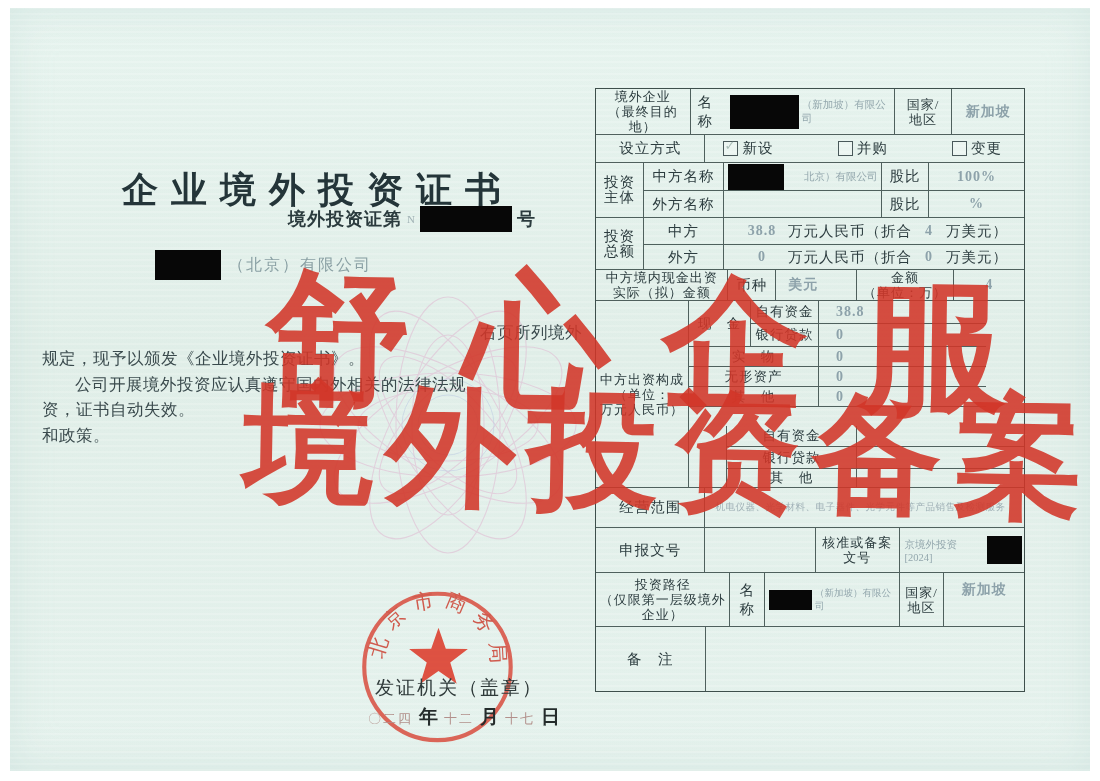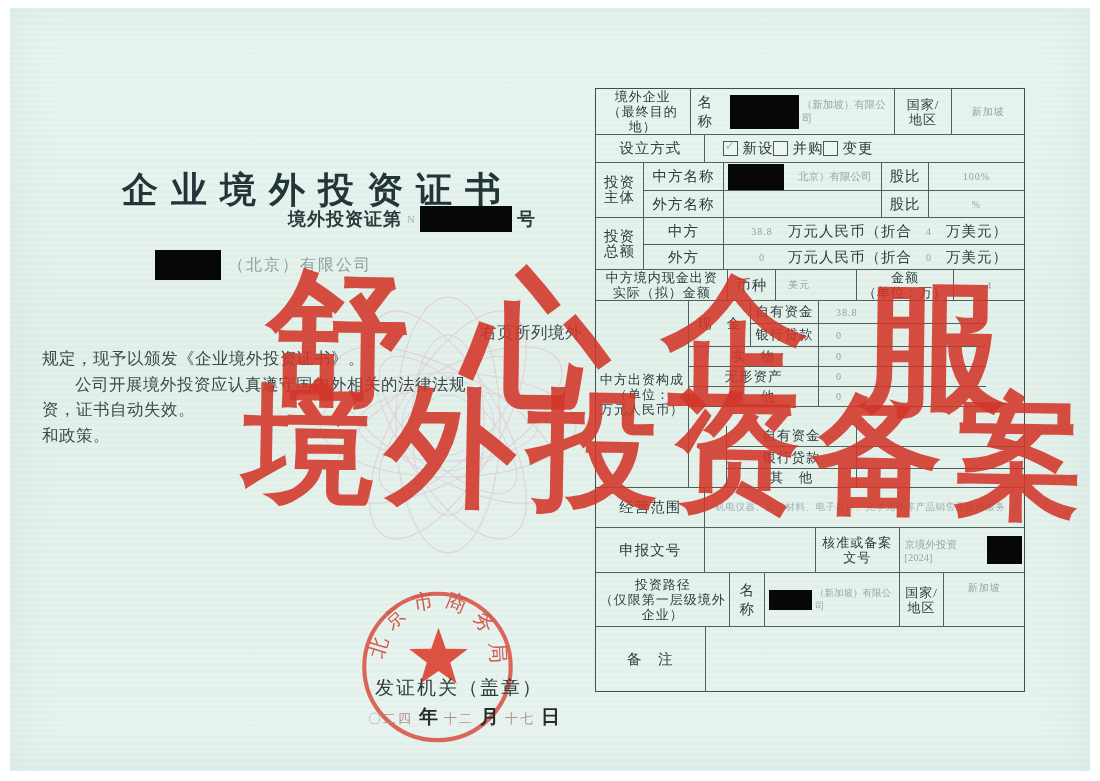--- a/index.html
+++ b/index.html
@@ -61,21 +61,21 @@
   .td{
     box-sizing:border-box;border-right:1px solid #4f605d;border-bottom:1px solid #4f605d;
     display:flex;align-items:center;justify-content:center;text-align:center;
     font-size:14.5px;letter-spacing:1px;padding:1px 2px;overflow:hidden;
   }
   .td.v{flex-direction:column;line-height:15px;font-size:13px;}
   .td.sm{font-size:13.5px;}
   .td.left{justify-content:flex-start;text-align:left;}
   .noR{border-right:none !important;}
   .noB{border-bottom:none !important;}
-  .fv{font-size:10px;color:#8da2aa;letter-spacing:1px;}
+  .fv{font-size:14px;color:#8da2aa;letter-spacing:1px;font-weight:bold;}
   .fv2{font-size:10.5px;color:#93a7ad;letter-spacing:0;}
   .padL{padding-left:17px;}
   .cb{
     width:13px;height:13px;border:1.5px solid #49585a;display:inline-block;
     margin-right:4px;position:relative;background:rgba(255,255,255,.25);flex:none;
   }
   .cb.checked::after{
     content:"✓";position:absolute;left:0;top:-4px;font-size:13px;color:#a9bdb7;
   }
   .opt{display:flex;align-items:center;font-size:14.5px;}
@@ -165,21 +165,21 @@
     </div>
     <div class="td v" style="width:58px">
       <span>国家/</span>
       <span>地区</span>
     </div>
     <div class="td fv noR" style="width:72px">新加坡</div>
   </div>
 
   <div class="tr" style="height:28px">
     <div class="td" style="width:110px">设立方式</div>
-    <div class="td noR" style="width:320px;justify-content:flex-start;padding:0 22px 0 18px">
+    <div class="td noR" style="width:320px;justify-content:space-between;padding:0 22px 0 18px">
       <span class="opt">
           <span class="cb checked"></span>
           <span>新设</span>
         </span>
       <span class="opt">
           <span class="cb"></span>
           <span>并购</span>
         </span>
       <span class="opt">
           <span class="cb"></span>
@@ -189,21 +189,21 @@
   </div>
 
   <div class="group" style="height:55px">
     <div class="td v" style="width:50px;height:55px;font-size:14.5px">
       <span>投资</span>
       <span>主体</span>
     </div>
     <div class="gcol" style="width:380px">
       <div class="tr" style="height:28px">
         <div class="td" style="width:80px">中方名称</div>
-        <div class="td left" style="width:158px;gap:14px;padding-left:4px">
+        <div class="td left" style="width:158px;gap:20px;padding-left:4px">
           <span class="redact" style="width:56px;height:26px;"></span>
           <span class="fv2">北京）有限公司</span>
         </div>
         <div class="td" style="width:47px">股比</div>
         <div class="td fv noR" style="width:95px">100%</div>
       </div>
       <div class="tr" style="height:27px">
         <div class="td" style="width:80px">外方名称</div>
         <div class="td" style="width:158px"></div>
         <div class="td" style="width:47px">股比</div>

